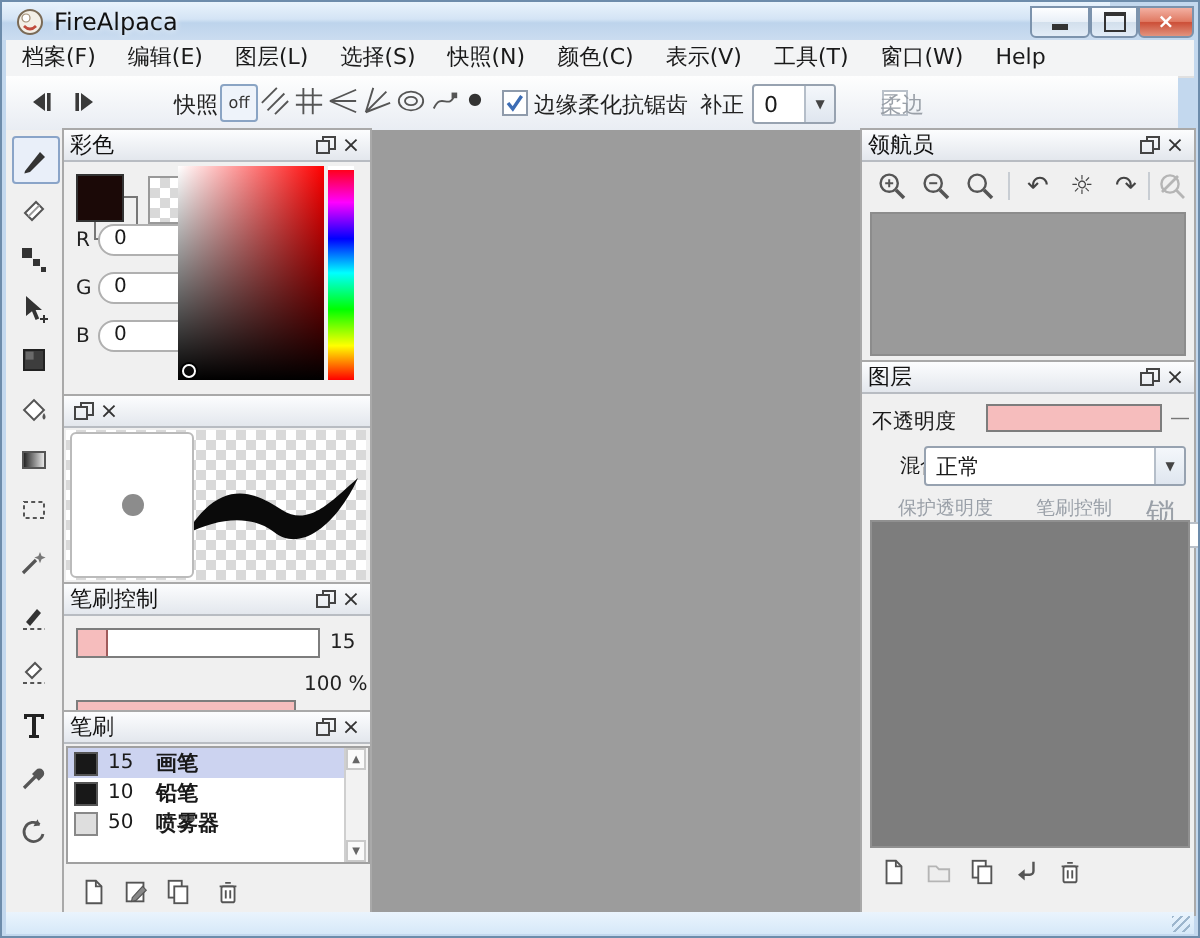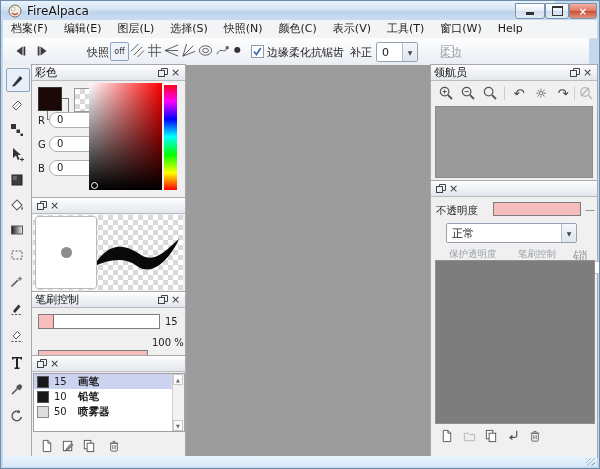--- a/index.html
+++ b/index.html
@@ -328,20 +328,21 @@
     </div>
     <span class="abs sval" style="left:133px;top:24px">15</span>
     <div class="abs slider" style="left:6px;top:43px;width:110px;height:15px">
       <div class="fill" style="width:100%"></div>
     </div>
     <span class="abs sval" style="left:120px;top:45px">100 %</span>
   </div>
 
   <div class="abs panel" style="left:30px;top:354px;width:153px;height:100px">
     <div class="phead">
+      <span class="ptitle">笔刷</span>
       <span class="phbtn">
           <svg width="10" height="9" viewBox="0 0 10 9">
             <rect x="0.5" y="2.5" width="6" height="6" fill="none" stroke="#444"></rect>
             <path d="M3.5 2.5 v-2 h6 v6 h-3" fill="none" stroke="#444"></path>
           </svg>
         </span>
       <span class="phbtn">×</span>
     </div>
     <div class="abs" style="left:1px;top:17px;width:150px;height:57px;background:#fff;border:1px solid #a0a0a0;overflow:hidden">
       <div class="brushrow selected" style="top:0">
@@ -432,35 +433,36 @@
       <svg width="16" height="16" viewBox="0 0 16 16">
           <circle cx="7" cy="7" r="4.3" fill="none" stroke="#b5b5b5" stroke-width="1.2"></circle>
           <path d="M10.3 10.3 L14 14 M3 11 l8-8" stroke="#b5b5b5" stroke-width="1.4"></path>
         </svg>
     </div>
     <div class="abs" style="left:4px;top:41px;width:156px;height:70px;background:#9a9a9a;border:1px solid #8c8c8c"></div>
   </div>
 
   <div class="abs panel" style="left:429px;top:179px;width:166px;height:276px">
     <div class="phead">
+      <span class="ptitle">图层</span>
       <span class="phbtn">
           <svg width="10" height="9" viewBox="0 0 10 9">
             <rect x="0.5" y="2.5" width="6" height="6" fill="none" stroke="#444"></rect>
             <path d="M3.5 2.5 v-2 h6 v6 h-3" fill="none" stroke="#444"></path>
           </svg>
         </span>
       <span class="phbtn">×</span>
     </div>
     <span class="abs" style="left:5px;top:23px;font-size:10.5px">不透明度</span>
     <div class="abs slider" style="left:62px;top:21px;width:88px;height:14px">
       <div class="fill" style="width:100%"></div>
     </div>
     <span class="abs sval" style="left:154px;top:23px;color:#777">—</span>
     <span class="abs" style="left:19px;top:45px;font-size:10px">混合</span>
-    <div class="abs combo" style="left:15px;top:42px;width:129px">
+    <div class="abs combo" style="left:31px;top:42px;width:129px">
       <span class="cval">正常</span>
       <span class="carr">▼</span>
     </div>
     <span class="abs cb" style="left:4px;top:66px;border-color:#b9c0c9"></span>
     <span class="abs disabled-text" style="left:18px;top:67px;font-size:9.5px">保护透明度</span>
     <span class="abs cb" style="left:73px;top:66px;border-color:#b9c0c9"></span>
     <span class="abs disabled-text" style="left:87px;top:67px;font-size:9.5px">笔刷控制</span>
     <span class="abs cb" style="left:128px;top:66px;border-color:#b9c0c9"></span>
     <span class="abs disabled-text" style="left:142px;top:67px;font-size:15px">锁定</span>
     <div class="abs" style="left:4px;top:79px;width:158px;height:162px;background:#7d7d7d;border:1px solid #909090"></div>

